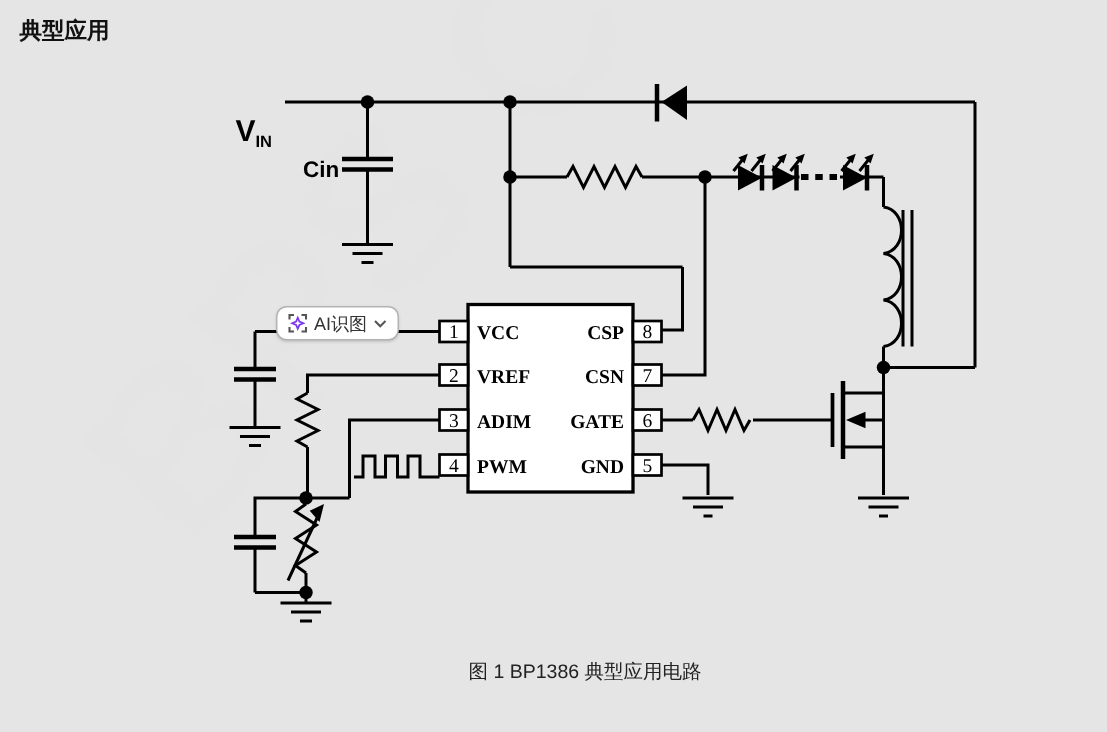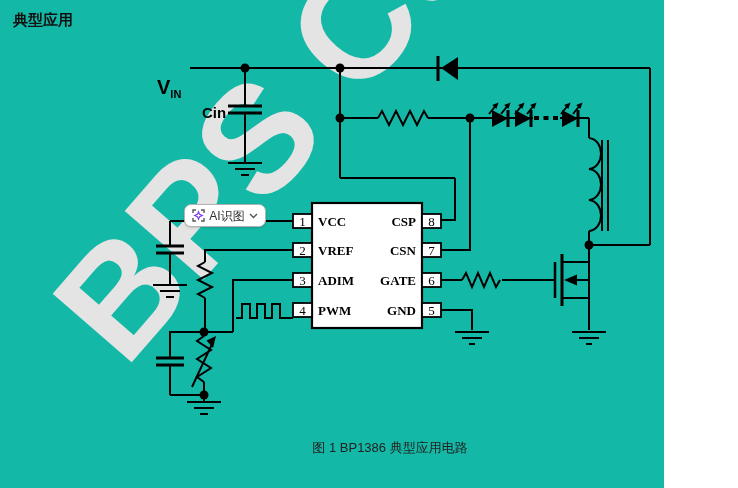--- a/index.html
+++ b/index.html
@@ -1,16 +1,16 @@
 <!DOCTYPE html>
 <html><head>
 <meta charset="utf-8">
 <style>
   html,body{margin:0;padding:0;background:#fff;}
-  #screen{position:relative;width:664px;height:488px;background:#14b8a6;overflow:hidden;
+  #screen{position:relative;width:738px;height:488px;background:#e5e5e5;overflow:hidden;
           font-family:"Liberation Sans",sans-serif;}
   #page-title{position:absolute;left:13px;top:11px;font-size:15px;font-weight:bold;color:#111;}
   #caption{position:absolute;left:390px;top:439px;transform:translateX(-50%);
            font-size:13px;font-weight:normal;color:#222;white-space:nowrap;}
   #circuit-svg{position:absolute;left:0;top:0;}
   .wire{stroke:#000;stroke-width:2;fill:none;}
   .thick{stroke:#000;stroke-width:3;fill:none;}
   .fill{fill:#000;stroke:none;}
   .pinbox{fill:#fff;stroke:#000;stroke-width:1.8;}
   .pinnum{font:13px "Liberation Serif",serif;fill:#000;text-anchor:middle;}

